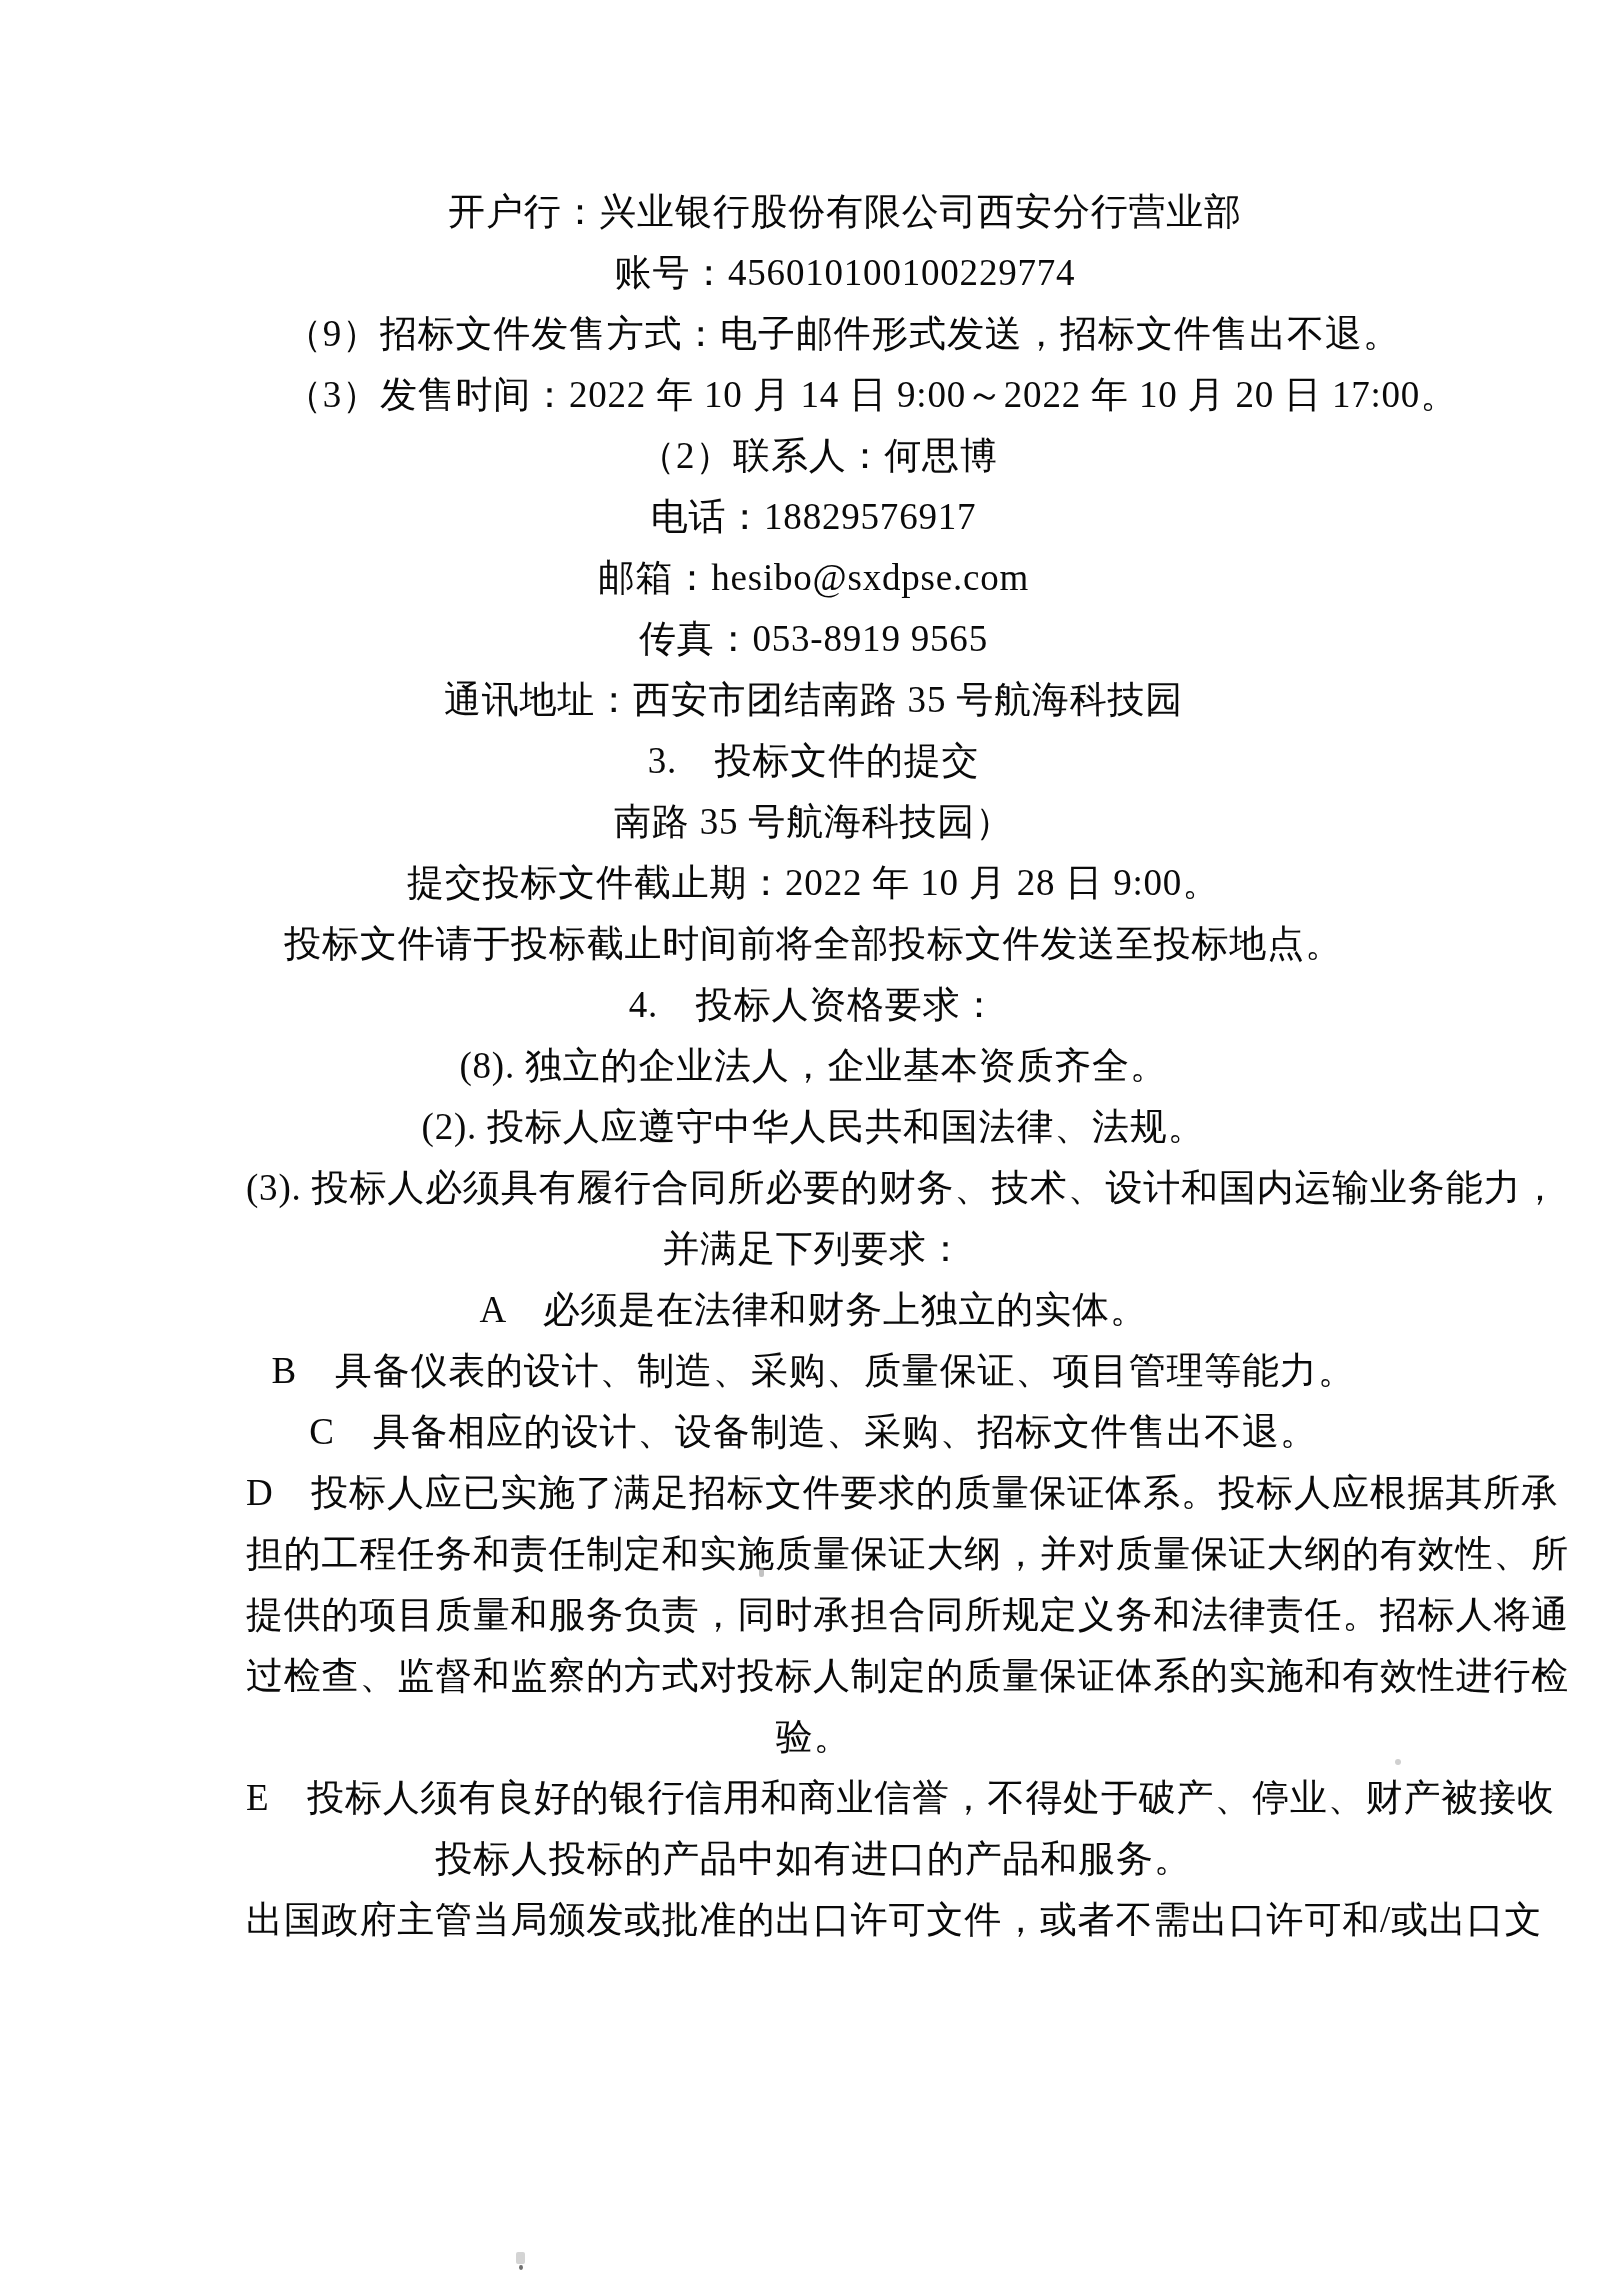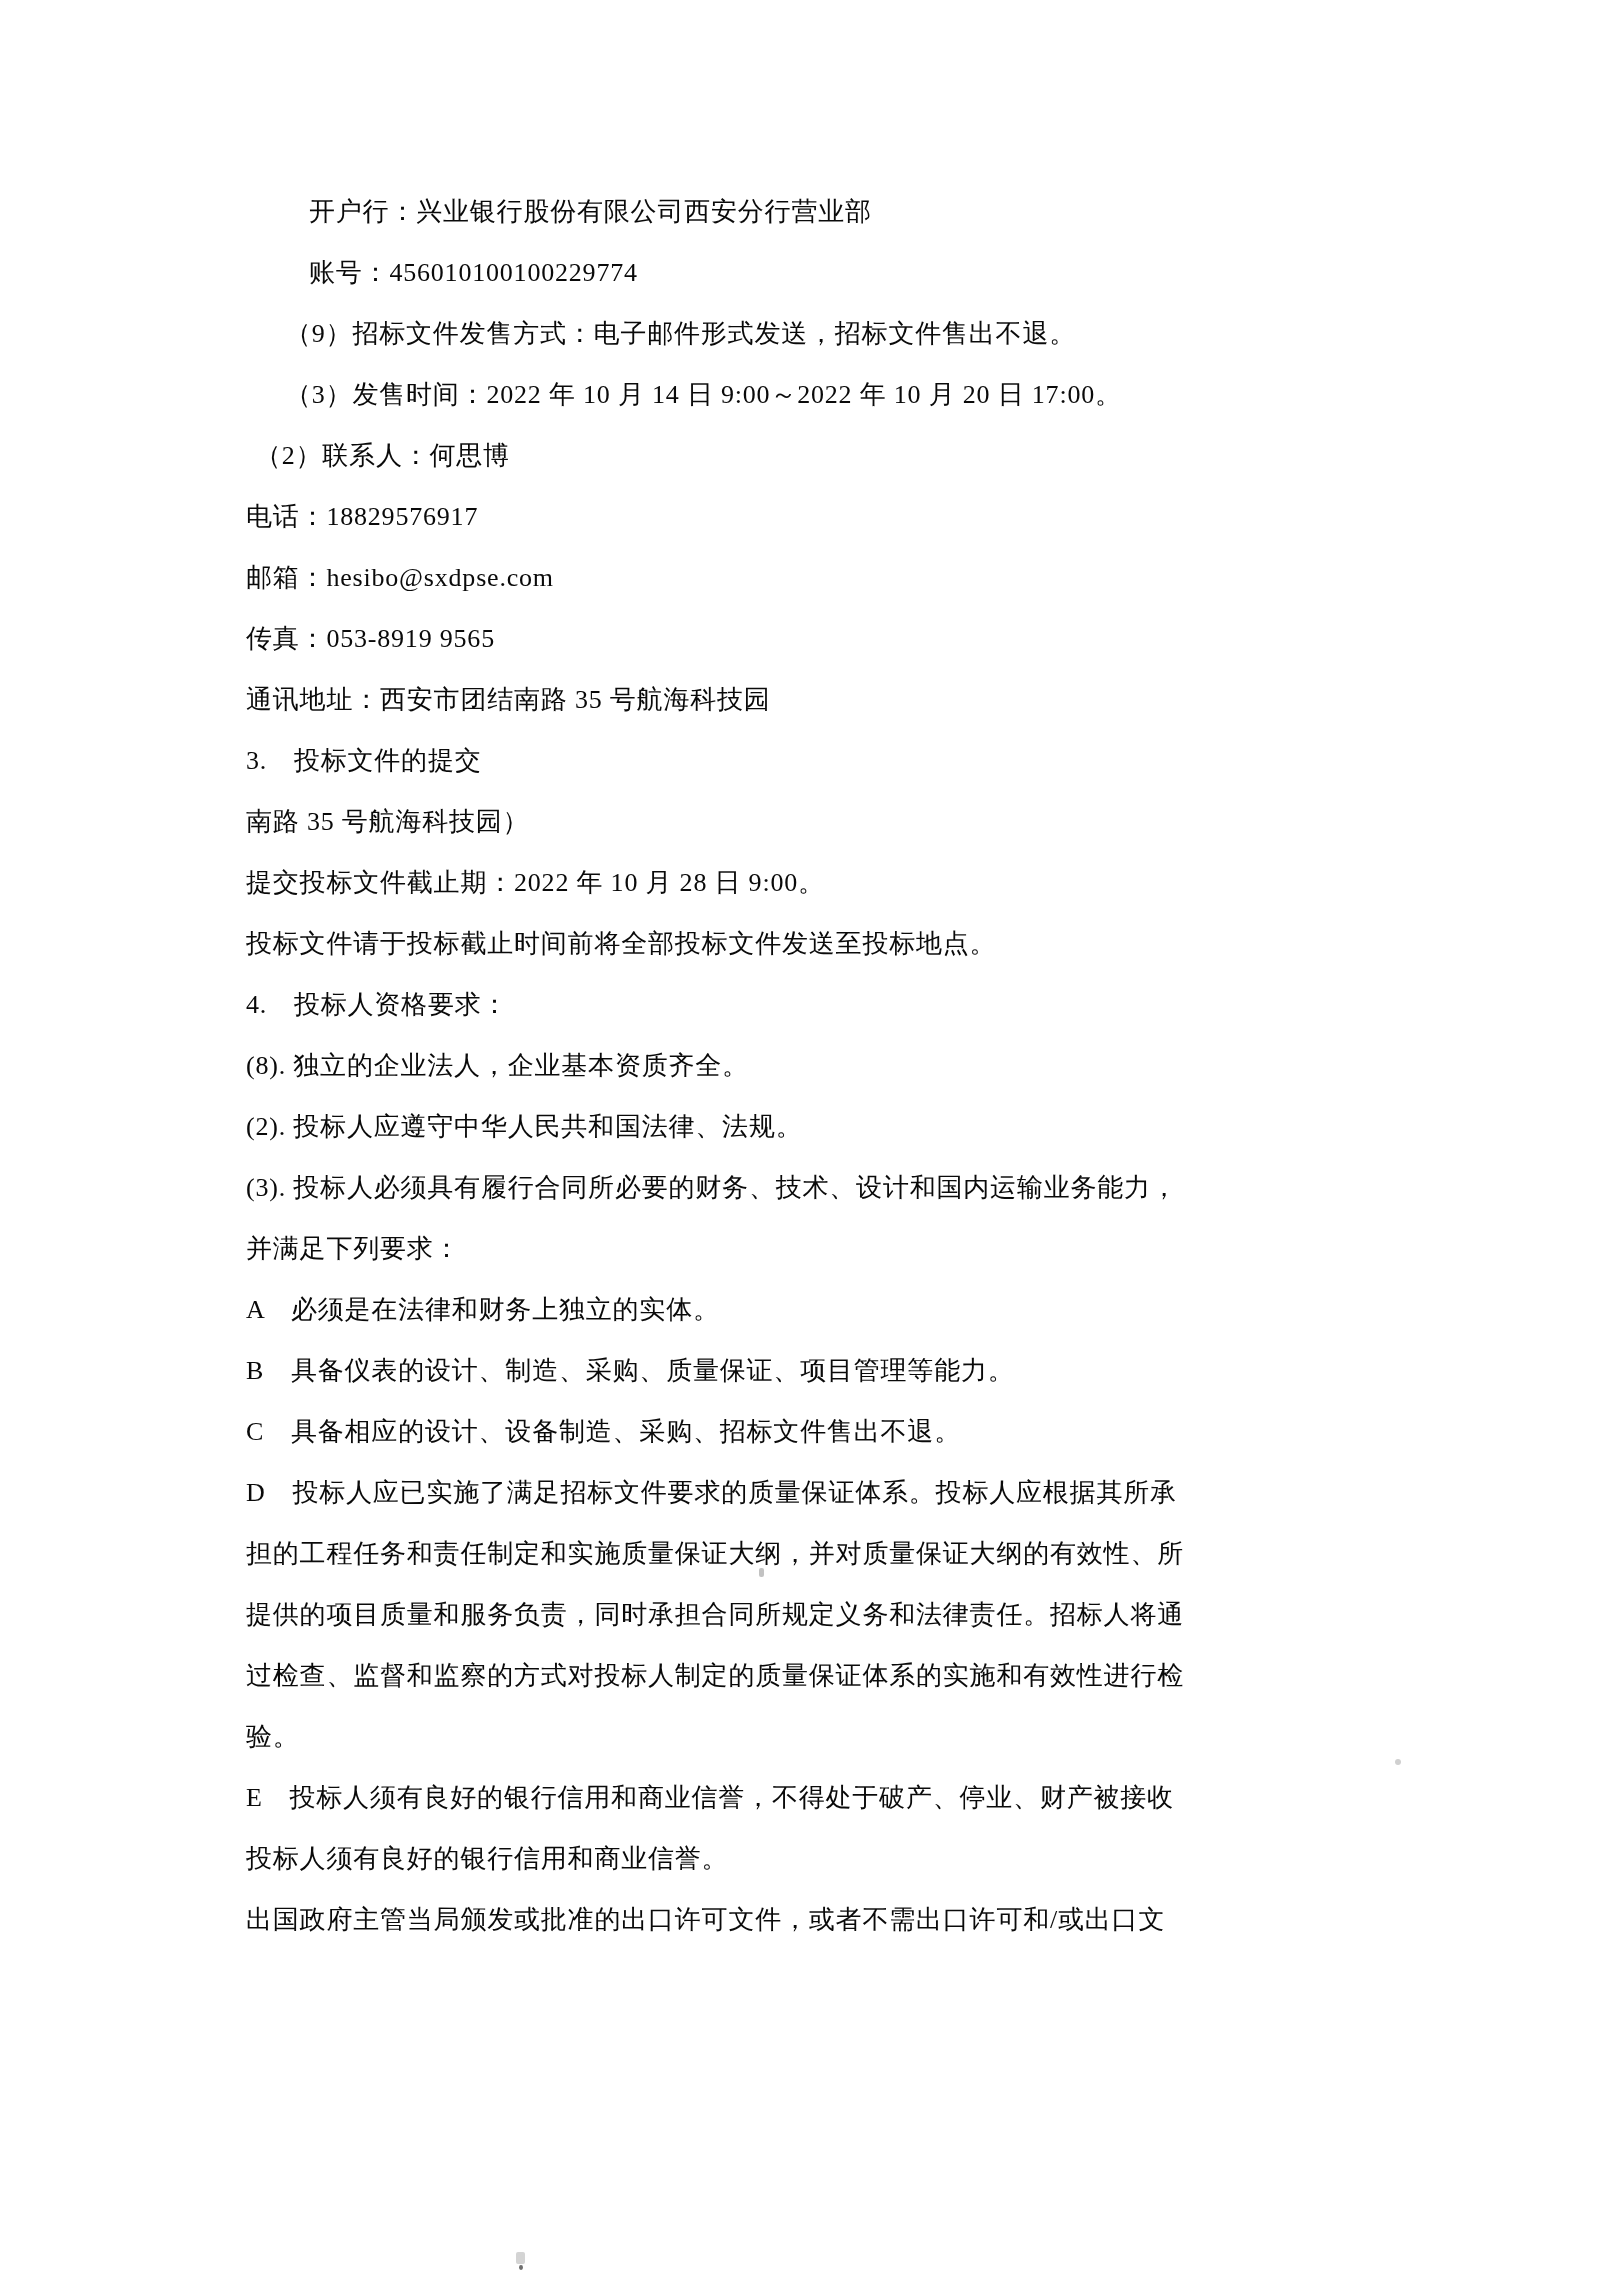--- a/index.html
+++ b/index.html
@@ -18,25 +18,26 @@
   }
   .content {
     position: absolute;
     left: 246px;
     top: 181px;
     width: 1135px;
   }
   .doc-line {
     margin: 0;
     padding: 0;
-    font-size: 26px;
+    font-size: 37px;
     line-height: 61px;
     height: 61px;
     white-space: nowrap;
     letter-spacing: 0.8px;
+    text-align: center;
   }
   
   .i-bank { padding-left: 63px; }   
   .i-num2 { padding-left: 39px; }   
   .i-num4 { padding-left: 8.9px; }    
   .underlined {
     text-underline-offset: 4.9px;
     text-decoration-thickness: 2px;
   }
   
@@ -70,21 +71,21 @@
       <p class="doc-line"><span>并满足下列要求：</span></p>
       <p class="doc-line"><span>A　必须是在法律和财务上独立的实体。</span></p>
       <p class="doc-line"><span>B　具备仪表的设计、制造、采购、质量保证、项目管理等能力。</span></p>
       <p class="doc-line"><span>C　具备相应的设计、设备制造、采购、招标文件售出不退。</span></p>
       <p class="doc-line"><span>D　投标人应已实施了满足招标文件要求的质量保证体系。投标人应根据其所承</span></p>
       <p class="doc-line"><span>担的工程任务和责任制定和实施质量保证大纲，并对质量保证大纲的有效性、所</span></p>
       <p class="doc-line"><span>提供的项目质量和服务负责，同时承担合同所规定义务和法律责任。招标人将通</span></p>
       <p class="doc-line"><span>过检查、监督和监察的方式对投标人制定的质量保证体系的实施和有效性进行检</span></p>
       <p class="doc-line"><span>验。</span></p>
       <p class="doc-line"><span>E　投标人须有良好的银行信用和商业信誉，不得处于破产、停业、财产被接收</span></p>
-      <p class="doc-line"><span>投标人须有良好的银行信用和商业信誉。</span></p>
+      <p class="doc-line"><span>投标人投标的产品中如有进口的产品和服务。</span></p>
       <p class="doc-line"><span>出国政府主管当局颁发或批准的出口许可文件，或者不需出口许可和/或出口文</span></p>
     </div>
 
   <div class="speck" style="left:759px; top:1568px; width:4.9px; height:8.9px; background:#a8a8a8; border-radius:2px; opacity:.7;"></div>
   <div class="speck" style="left:1395px; top:1759px; width:5.9px; height:5.9px; background:#c4c4c4; border-radius:50%; opacity:.8;"></div>
   <div class="speck" style="left:516px; top:2252px; width:8.9px; height:11.8px; background:#d4d4d4; border-radius:2px;"></div>
   <div class="speck" style="left:519px; top:2265px; width:3.9px; height:4.9px; background:#6e6e6e; border-radius:50%;"></div>
 </div>
 
 

